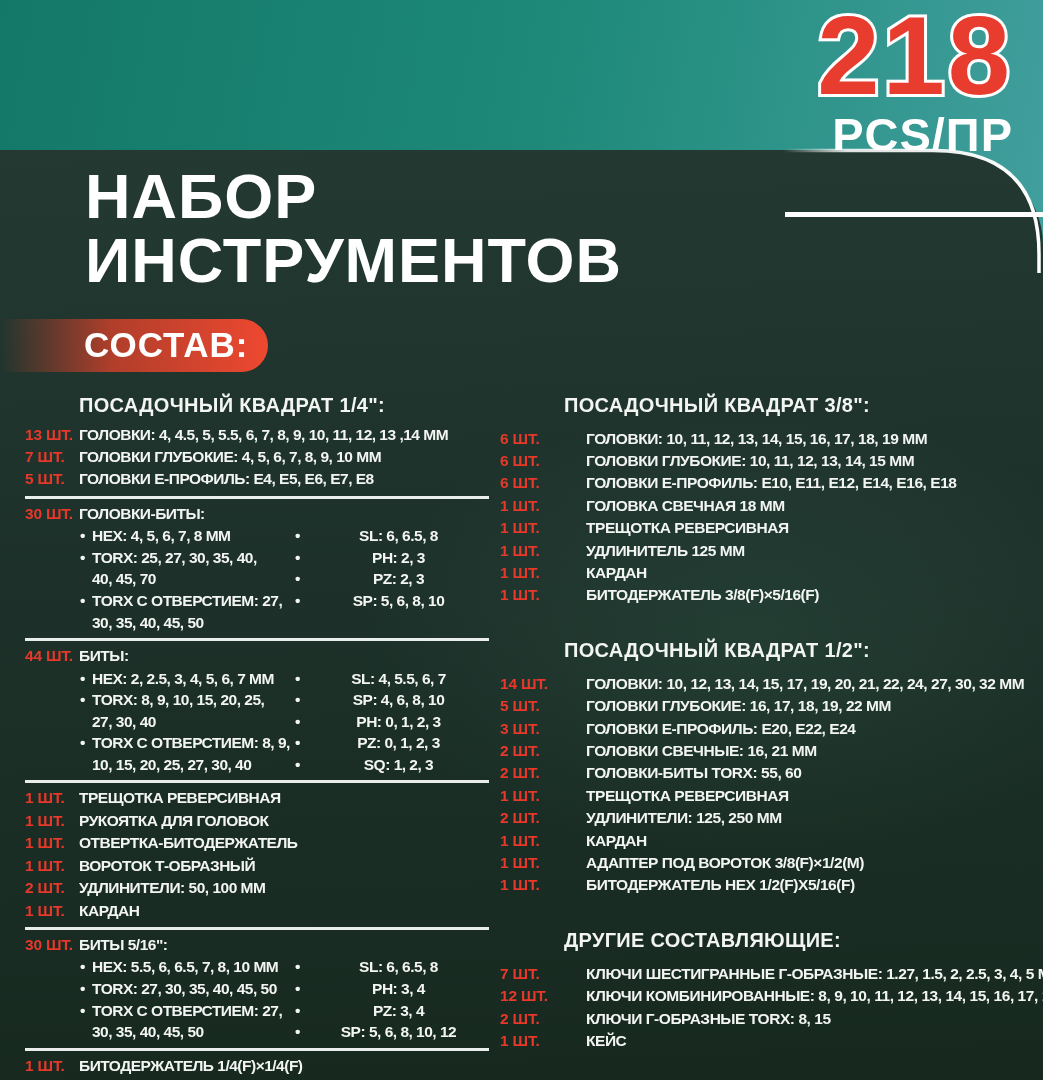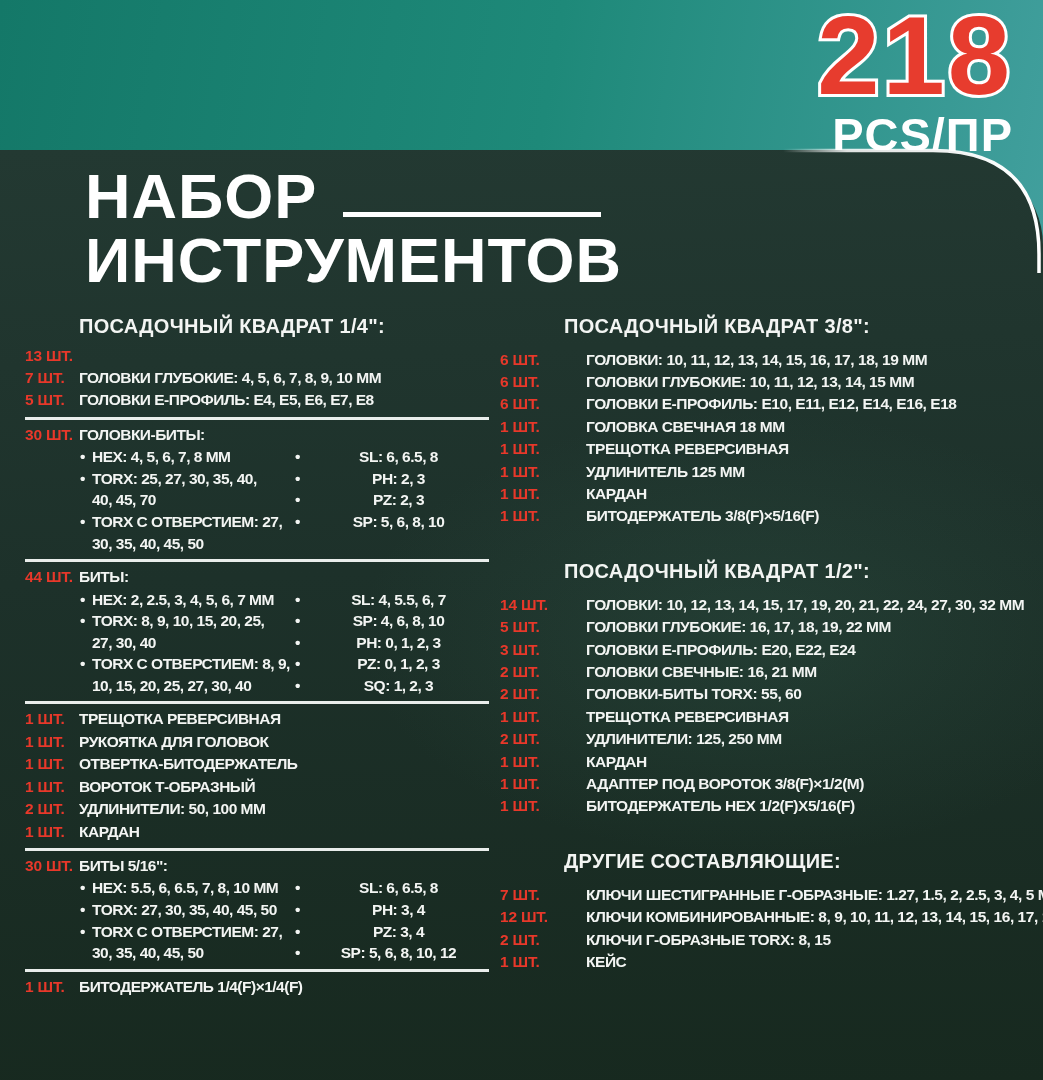--- a/index.html
+++ b/index.html
@@ -23,21 +23,21 @@
   .count-units{font-size:47px;color:#fff;letter-spacing:1px;margin-top:4px;}
   .panel{
     position:absolute;top:150px;left:0;right:0;height:930px;
     background:
       radial-gradient(ellipse 560px 320px at 72% 52%, rgba(64,116,96,0.20), rgba(0,0,0,0) 70%),
       linear-gradient(178deg,#233932 0%,#1d312a 45%,#17291f 100%);
     border-top-right-radius:105px 95px;
   }
   .corner-arc{position:absolute;top:-2px;right:0;}
   .title-wrap{padding:14px 0 0 85px;color:#fff;}
-  .title-row{display:flex;align-items:flex-end;gap:26px;}
+  .title-row{display:flex;align-items:flex-end;gap:26px;justify-content:space-between;}
   .title-line1,.title-line2{font-size:63px;font-weight:800;letter-spacing:1px;line-height:1.02;white-space:nowrap;}
   .title-underline{width:258px;height:5px;background:#fff;margin-bottom:11px;flex:none;}
   .sostav-badge{
     margin-top:26px;width:268px;height:53px;border-radius:0 27px 27px 0;
     background:linear-gradient(90deg,rgba(233,66,41,0) 0%,rgba(233,66,41,0.72) 42%,var(--badge-red) 100%);
     display:flex;align-items:center;padding-left:84px;
     font-size:35px;color:#fff;letter-spacing:1px;
   }
   .columns{display:flex;margin-top:22px;padding-left:25px;align-items:flex-start;}
   .col-left{width:465px;flex:none;}
@@ -86,26 +86,28 @@
   </svg>
 
   <div class="title-wrap">
     <div class="title-row">
       <span class="title-line1">НАБОР</span>
       <span class="title-underline"></span>
     </div>
     <div class="title-line2">ИНСТРУМЕНТОВ</div>
   </div>
 
+  <div class="sostav-badge">СОСТАВ:</div>
 
   <div class="columns">
     <div class="col-left" id="col-left">
         <div class="section-header">ПОСАДОЧНЫЙ КВАДРАТ 1/4":</div>
         <div class="item-row">
           <span class="item-qty">13 ШТ.</span>
+          <span class="item-text">ГОЛОВКИ: 4, 4.5, 5, 5.5, 6, 7, 8, 9, 10, 11, 12, 13 ,14 ММ</span>
         </div>
         <div class="item-row">
           <span class="item-qty">7 ШТ.</span>
           <span class="item-text">ГОЛОВКИ ГЛУБОКИЕ: 4, 5, 6, 7, 8, 9, 10 ММ</span>
         </div>
         <div class="item-row">
           <span class="item-qty">5 ШТ.</span>
           <span class="item-text">ГОЛОВКИ Е-ПРОФИЛЬ: Е4, Е5, Е6, Е7, Е8</span>
         </div>
         <div class="divider"></div>

